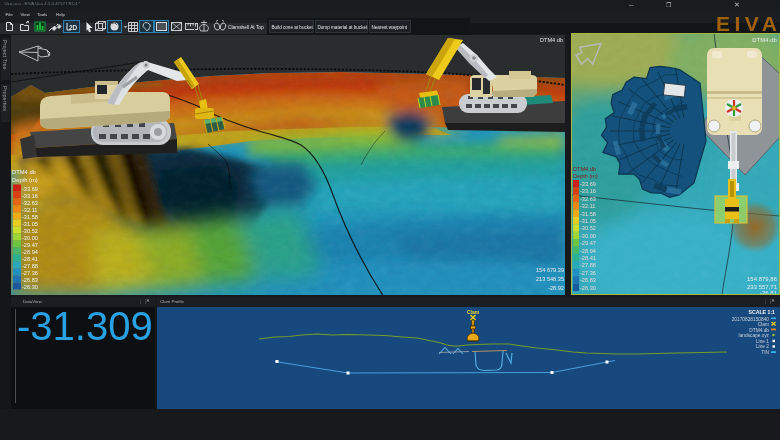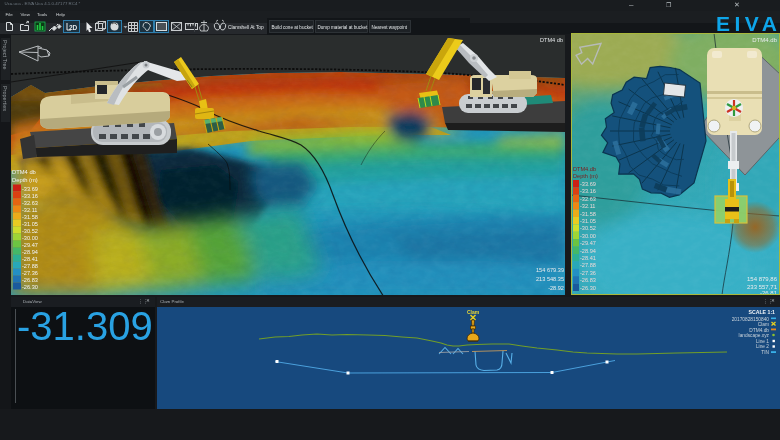--- a/index.html
+++ b/index.html
@@ -101,21 +101,21 @@
     <g fill="#1d2125" stroke="#34383d" stroke-width="0.8">
       <rect x="269.5" y="2.5" width="44" height="12"></rect>
       <rect x="315.5" y="2.5" width="52" height="12"></rect>
       <rect x="369.5" y="2.5" width="41" height="12"></rect>
     </g>
     <text x="271.5" y="10.5" font-size="4.6" fill="#e4e7e9">Build cone at bucket</text>
     <text x="317.5" y="10.5" font-size="4.6" fill="#e4e7e9">Dump material at bucket</text>
     <text x="371.5" y="10.5" font-size="4.6" fill="#e4e7e9">Nearest waypoint</text>
   </svg>
 
-  <div class="abs" style="left:716px;top:12px;font-size:21px;font-weight:bold;color:#0ea5e9;letter-spacing:4.5px;">EIVA</div>
+  <div class="abs" style="left:716px;top:12px;font-size:21px;font-weight:bold;color:#a16207;letter-spacing:4.5px;">EIVA</div>
 
   <div class="abs" style="left:0;top:34px;width:11px;height:375px;background:#141619;">
     <div class="abs" style="left:1px;top:4px;width:9px;height:42px;background:#1e2124;"></div>
     <div class="abs" style="left:2px;top:6px;font-size:5.5px;color:#989ea2;writing-mode:vertical-rl;">Project Tree</div>
     <div class="abs" style="left:1px;top:50px;width:9px;height:38px;background:#1e2124;"></div>
     <div class="abs" style="left:2px;top:52px;font-size:5.5px;color:#989ea2;writing-mode:vertical-rl;">Properties</div>
   </div>
 
   <svg class="abs" id="mainview" style="left:11px;top:35px;" width="554" height="260" viewBox="0 0 554 260">
     <defs>

